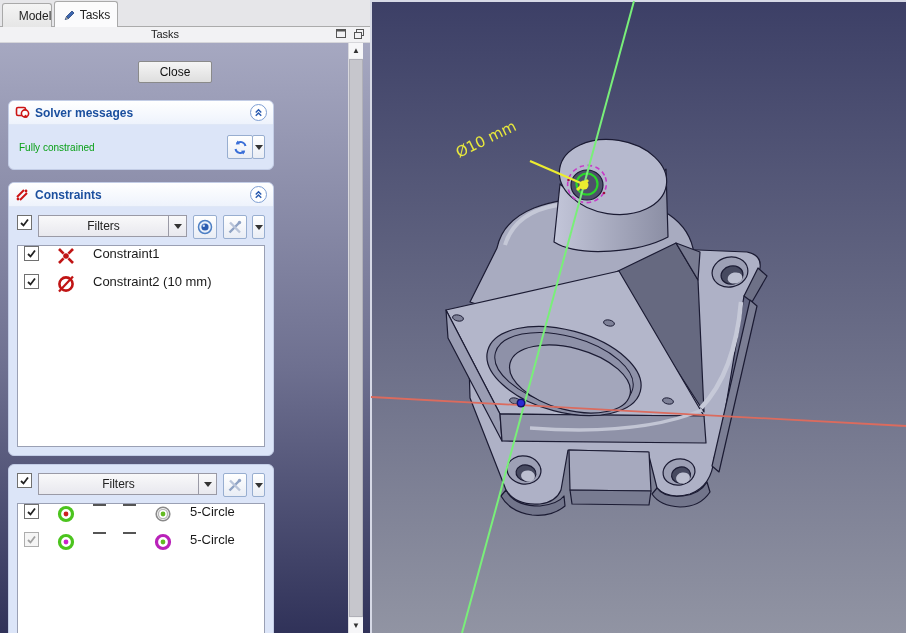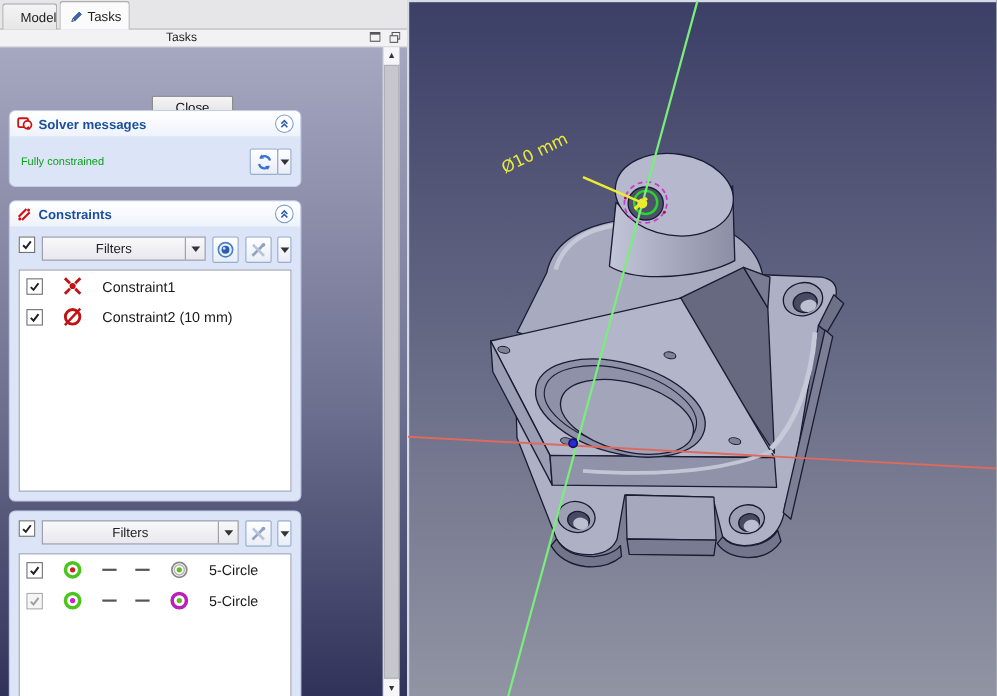--- a/index.html
+++ b/index.html
@@ -15,21 +15,21 @@
   .tab.model{left:2px;width:50px;padding-left:16px;}
   .tab.tasks{left:54px;width:64px;top:1px;height:26px;background:#fbfbfc;gap:4px;}
   .titlebar{position:absolute;left:0;top:27px;width:370px;height:16px;background:#f2f2f4;
             border-bottom:1px solid #d6d6da;box-sizing:border-box;}
   .titlebar .ttl{position:absolute;left:0;right:40px;text-align:center;font-size:11px;color:#222;top:1px;}
   .dockicons{position:absolute;right:6px;top:2px;display:flex;gap:8px;}
   .panel-body{position:absolute;left:0;top:43px;width:370px;height:590px;overflow:hidden;
               background:linear-gradient(#a6a8c1,#6e7090 55%,#303259);}
   .close-btn{position:absolute;left:138px;top:18px;width:72px;height:20px;
              background:linear-gradient(#f5f5f5,#dedede);border:1px solid #8a8a8a;border-radius:2px;
-             font-size:12px;color:#111;display:flex;align-items:center;justify-content:center;margin-top:26px;}
+             font-size:12px;color:#111;display:flex;align-items:center;justify-content:center;}
   .section{position:absolute;left:8px;width:266px;background:#dce5f8;border:1px solid #c3cde6;
            border-radius:6px;box-sizing:border-box;overflow:hidden;}
   .sec-head{height:23px;background:linear-gradient(#ffffff,#eef3fc);display:flex;align-items:center;
             padding:0 6px;gap:5px;border-bottom:1px solid #dfe7f6;}
   .sec-title{font-weight:bold;font-size:12px;color:#1b4f9e;flex:1;}
   .collapse{width:15px;height:15px;border-radius:50%;background:#fff;border:1px solid #7d9ed2;
             display:flex;align-items:center;justify-content:center;}
   .solver-row{display:flex;align-items:center;padding:10px 8px 10px 10px;}
   .status{font-size:10px;color:#0aa018;flex:1;}
   .btn{background:linear-gradient(#ffffff,#e9edf5);border:1px solid #98aed0;border-radius:2px;
@@ -41,21 +41,21 @@
   .filter-row{display:flex;align-items:flex-start;gap:6px;padding:8px 8px 6px 8px;}
   .cbx{width:15px;height:15px;background:#fff;border:1px solid #707070;box-sizing:border-box;
        display:flex;align-items:center;justify-content:center;}
   .cbx.dim{border-color:#adadad;background:#f5f5f5;}
   .combo{flex:1;height:22px;background:linear-gradient(#f9f9fa,#e8e8ee);border:1px solid #9a9aa6;
          box-sizing:border-box;display:flex;align-items:center;position:relative;}
   .combo .clabel{flex:1;text-align:center;font-size:12px;color:#222;}
   .combo .cardw{width:17px;height:100%;border-left:1px solid #9a9aa6;display:flex;align-items:center;justify-content:center;}
   .sq-btn{width:24px;height:24px;}
   .list{background:#fff;border:1px solid #9aa0b4;margin:0 8px 8px 8px;box-sizing:border-box;}
-  .row{display:flex;align-items:center;gap:17px;height:28px;padding-left:6px;font-size:13px;color:#111;}
+  .row{display:flex;align-items:flex-start;gap:17px;height:28px;padding-left:6px;font-size:13px;color:#111;}
   .row .lbl{color:#1a1a1a;}
   .dash{width:13px;height:2px;background:#555;}
   
   .v-scroll{position:absolute;left:348px;top:43px;width:15px;height:590px;background:#f0f0f2;
             border-left:1px solid #d8d8de;box-sizing:border-box;}
   .v-scroll .up,.v-scroll .down{position:absolute;left:0;width:14px;height:15px;background:#f6f6f8;
             display:flex;align-items:center;justify-content:center;font-size:8px;color:#333;}
   .v-scroll .up{top:0;} .v-scroll .down{bottom:0;}
   .v-thumb{position:absolute;left:0;top:16px;width:14px;height:558px;background:#c6c6cc;border:1px solid #b0b0b8;box-sizing:border-box;}
   

